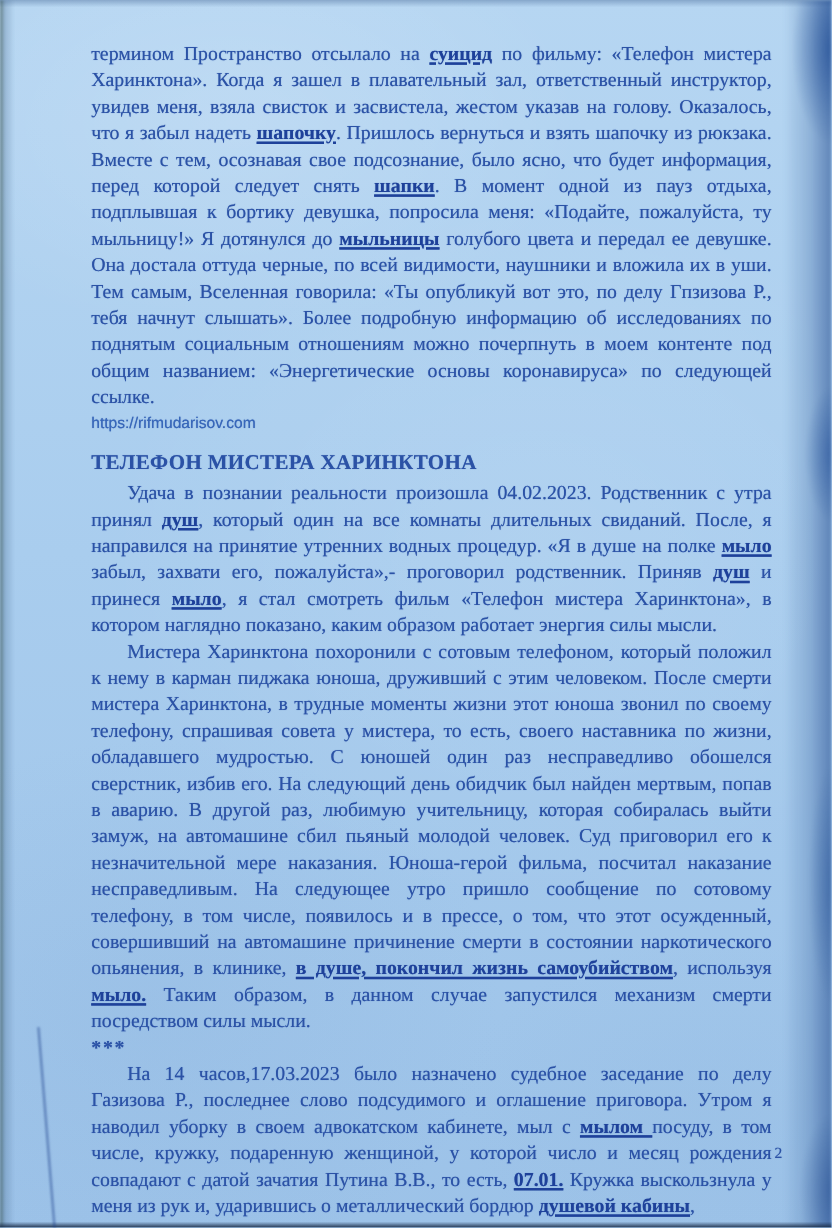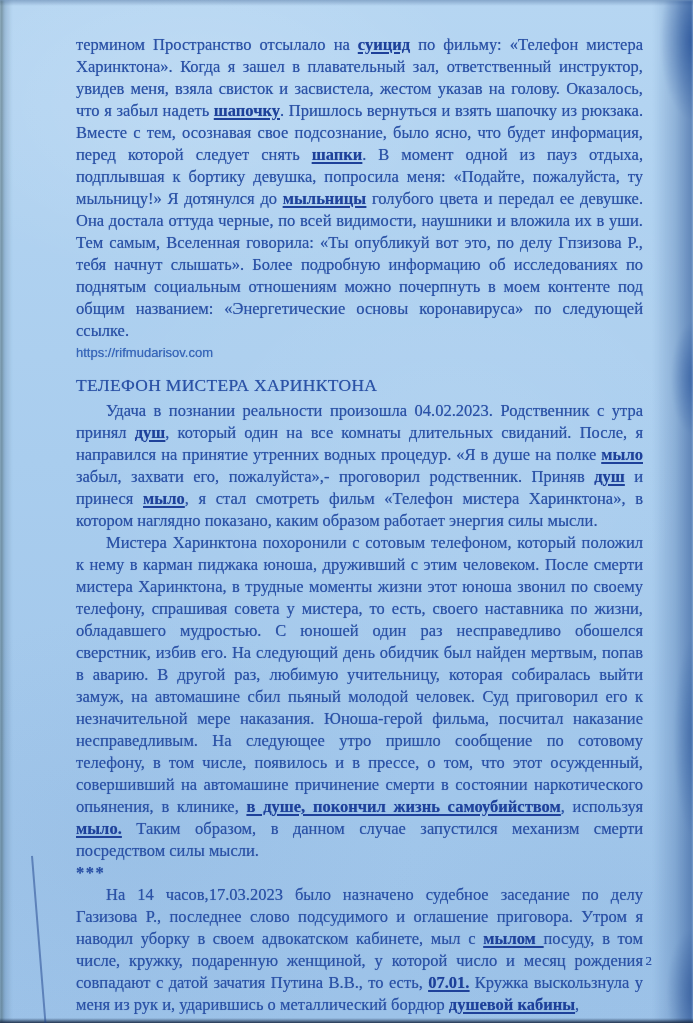--- a/index.html
+++ b/index.html
@@ -64,21 +64,21 @@
     text-decoration: underline;
     text-underline-offset: 2px;
     text-decoration-thickness: 1.6px;
   }
   .link-line {
     font-family: "Liberation Sans", "DejaVu Sans", sans-serif;
     font-size: 13px; line-height: 17px; margin: 2px 0 0 0;
     color: #3767ba; text-align: left;
   }
   .heading {
-    font-size: 17.5px; font-weight: normal; letter-spacing: 0.3px;
+    font-size: 17.5px; font-weight: bold; letter-spacing: 0.3px;
     margin: 13px 0 4px 0; text-align: left; color: #2b52a6;
   }
   .stars { line-height: 22px; letter-spacing: 1.5px; font-weight: bold; text-align: left; }
   .page-number {
     position: absolute; right: 41px; bottom: 54px;
     font-size: 13px; color: #2b52a6; text-shadow: 0 0 0.6px rgba(40,80,165,0.7);
   }
 </style>
 </head>
 <body>

